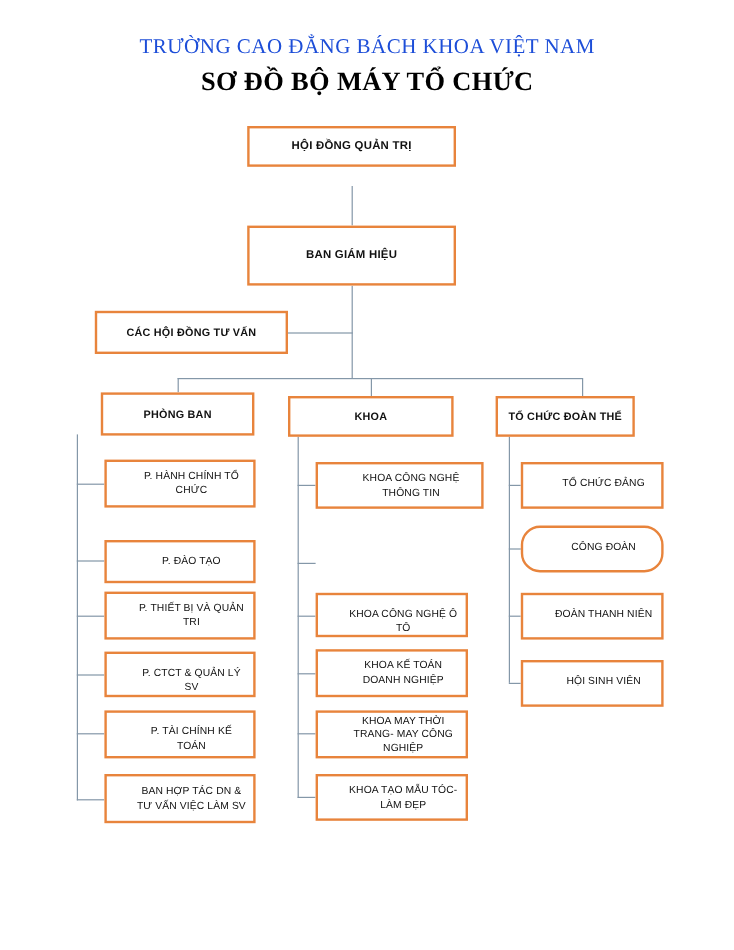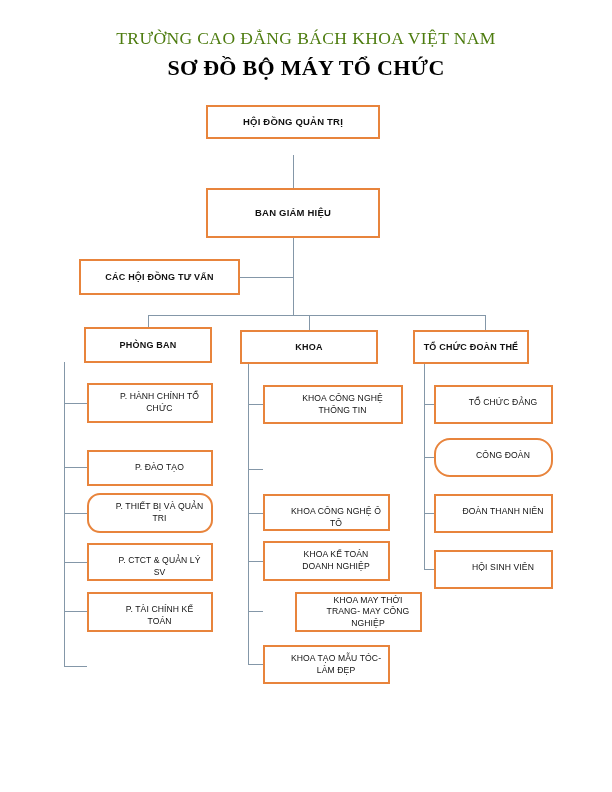--- a/index.html
+++ b/index.html
@@ -20,21 +20,21 @@
   .title-line-1 {
     position: absolute;
     left: 0;
     top: 28px;
     width: 612px;
     text-align: center;
     font-family: "Liberation Serif", serif;
     font-size: 17.5px;
     font-weight: 400;
     letter-spacing: 0.4px;
-    color: #4d7c0f;
+    color: #1d4ed8;
     white-space: nowrap;
   }
   .title-line-2 {
     position: absolute;
     left: 0;
     top: 55px;
     width: 612px;
     text-align: center;
     font-family: "Liberation Serif", serif;
     font-size: 22px;
@@ -142,40 +142,43 @@
   <div class="node lvl3" style="left:413px; top:330px; width:116px; height:34px;">
     <span class="label">TỔ CHỨC ĐOÀN THỂ</span>
   </div>
 
   <div class="node leaf" style="left:87px; top:383px; width:126px; height:40px;">
     <span class="label">P. HÀNH CHÍNH TỔ CHỨC</span>
   </div>
   <div class="node leaf va-upper" style="left:87px; top:450px; width:126px; height:36px;">
     <span class="label">P. ĐÀO TẠO</span>
   </div>
-  <div class="node leaf" style="left:87px; top:493px; width:126px; height:40px;border-radius:13px;">
+  <div class="node leaf" style="left:87px; top:493px; width:126px; height:40px;">
     <span class="label">P. THIẾT BỊ VÀ QUẢN TRI</span>
   </div>
   <div class="node leaf va-upper" style="left:87px; top:543px; width:126px; height:38px;">
     <span class="label">P. CTCT &amp; QUẢN LÝ SV</span>
   </div>
   <div class="node leaf va-upper" style="left:87px; top:592px; width:126px; height:40px;">
     <span class="label">P. TÀI CHÍNH KẾ TOÁN</span>
+  </div>
+  <div class="node leaf" style="left:87px; top:645px; width:126px; height:41px;">
+    <span class="label">BAN HỢP TÁC DN &amp; TƯ VẤN VIỆC LÀM SV</span>
   </div>
 
   <div class="node leaf" style="left:263px; top:385px; width:140px; height:39px;">
     <span class="label">KHOA CÔNG NGHỆ THÔNG TIN</span>
   </div>
   <div class="node leaf va-upper" style="left:263px; top:494px; width:127px; height:37px;">
     <span class="label">KHOA CÔNG NGHỆ Ô TÔ</span>
   </div>
   <div class="node leaf" style="left:263px; top:541px; width:127px; height:40px;">
     <span class="label">KHOA KẾ TOÁN DOANH NGHIỆP</span>
   </div>
-  <div class="node leaf" style="left:263px; top:592px; width:127px; height:40px;margin-left:32px;">
+  <div class="node leaf" style="left:263px; top:592px; width:127px; height:40px;">
     <span class="label">KHOA MAY THỜI TRANG- MAY CÔNG NGHIỆP</span>
   </div>
   <div class="node leaf" style="left:263px; top:645px; width:127px; height:39px;">
     <span class="label">KHOA TẠO MẪU TÓC- LÀM ĐẸP</span>
   </div>
 
   <div class="node leaf va-upper" style="left:434px; top:385px; width:119px; height:39px;">
     <span class="label">TỔ CHỨC ĐẢNG</span>
   </div>
   <div class="node leaf va-upper" style="left:434px; top:438px; width:119px; height:39px;border-radius:16px;">

